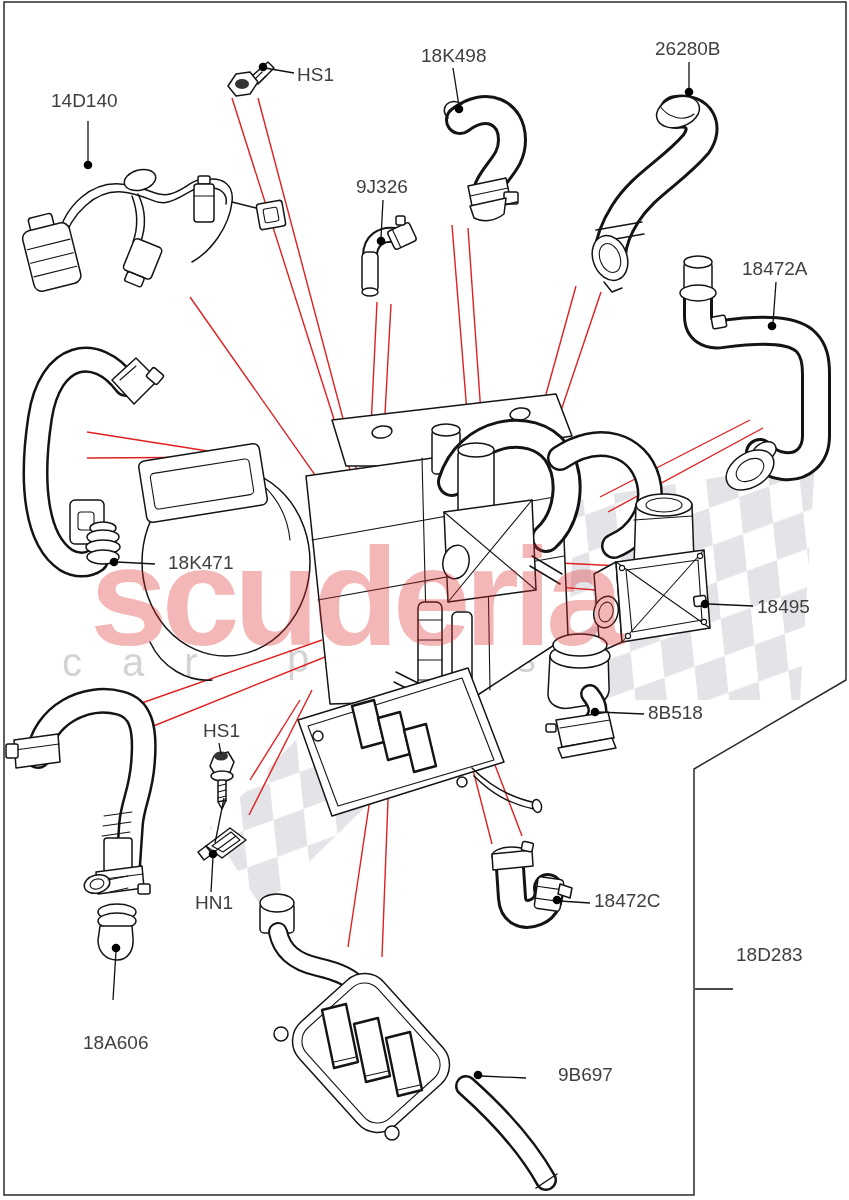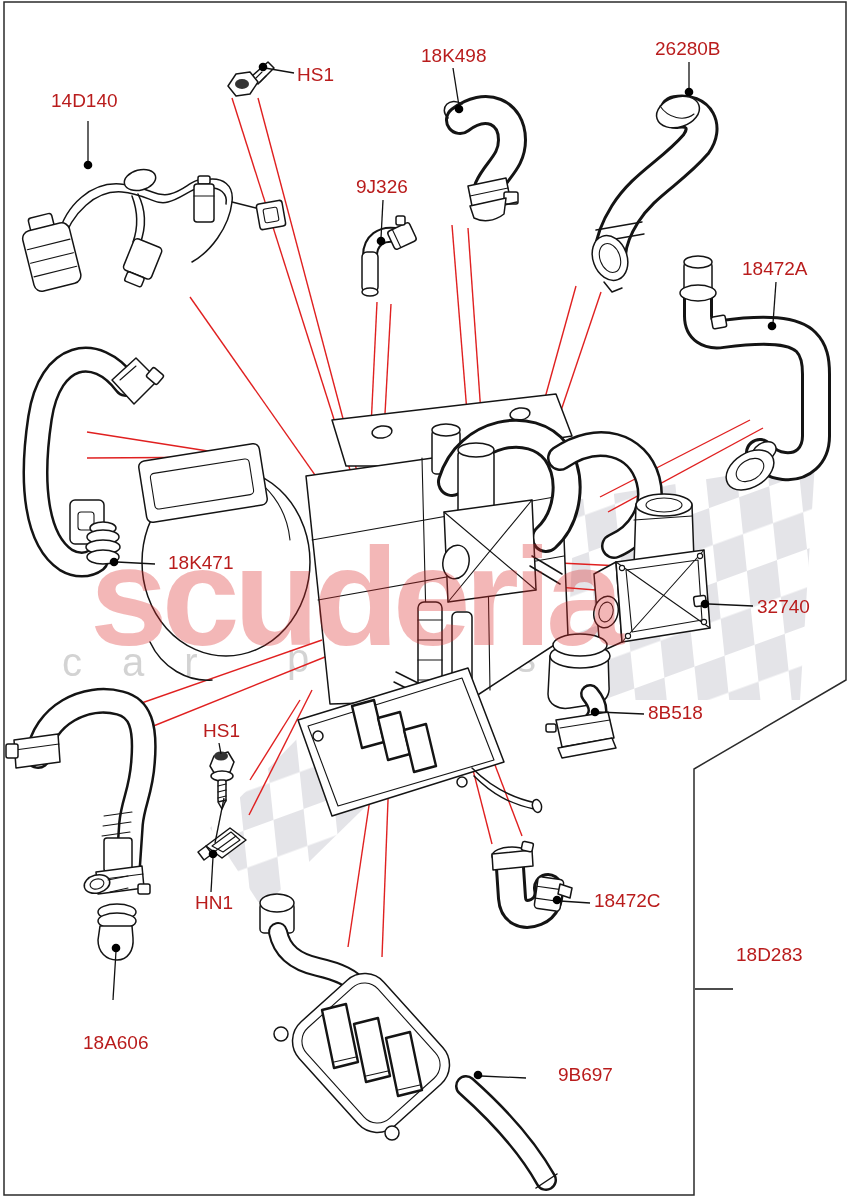--- a/index.html
+++ b/index.html
@@ -1,19 +1,19 @@
 <!DOCTYPE html>
 <html><head>
 <meta charset="utf-8">
 <style>
   html,body{margin:0;padding:0;background:#fff;}
   #stage{position:relative;width:849px;height:1200px;background:#ffffff;overflow:hidden;
          font-family:"Liberation Sans",sans-serif;}
   #art{position:absolute;left:0;top:0;}
-  .plabel{position:absolute;font-size:19px;line-height:20px;color:#b91c1c;white-space:nowrap;
+  .plabel{position:absolute;font-size:19px;line-height:20px;color:#404040;white-space:nowrap;
           font-family:"Liberation Sans",sans-serif;}
   .ln{stroke:#141414;fill:none;stroke-width:1.5;stroke-linejoin:round;stroke-linecap:round;}
   .fw{stroke:#141414;fill:#ffffff;stroke-width:1.5;stroke-linejoin:round;}
   .thin{stroke-width:1.1;}
   .bold{stroke-width:2.4;}
   .hoseO{fill:none;stroke:#141414;stroke-linecap:round;}
   .hoseI{fill:none;stroke:#ffffff;stroke-linecap:round;}
   .red{stroke:#e02020;stroke-width:1.4;fill:none;}
   .bl{stroke:#111111;stroke-width:1.3;fill:none;}
   .dot{fill:#000000;stroke:none;}
@@ -350,21 +350,21 @@
   <path class="frame" d="M4,2 L846,2 L846,680 L694,769 L694,1195 L4,1195 Z"></path>
 </svg>
 
   <div class="plabel" style="left:51px;top:91px">14D140</div>
   <div class="plabel" style="left:297px;top:65px">HS1</div>
   <div class="plabel" style="left:421px;top:46px">18K498</div>
   <div class="plabel" style="left:655px;top:39px">26280B</div>
   <div class="plabel" style="left:356px;top:177px">9J326</div>
   <div class="plabel" style="left:742px;top:259px">18472A</div>
   <div class="plabel" style="left:168px;top:553px">18K471</div>
-  <div class="plabel" style="left:757px;top:597px">32740</div>
+  <div class="plabel" style="left:757px;top:597px">18495</div>
   <div class="plabel" style="left:648px;top:703px">8B518</div>
   <div class="plabel" style="left:203px;top:721px">HS1</div>
   <div class="plabel" style="left:195px;top:893px">HN1</div>
   <div class="plabel" style="left:83px;top:1033px">18A606</div>
   <div class="plabel" style="left:594px;top:891px">18472C</div>
   <div class="plabel" style="left:736px;top:945px">18D283</div>
   <div class="plabel" style="left:558px;top:1065px">9B697</div>
 </div>
 
 </body></html>

